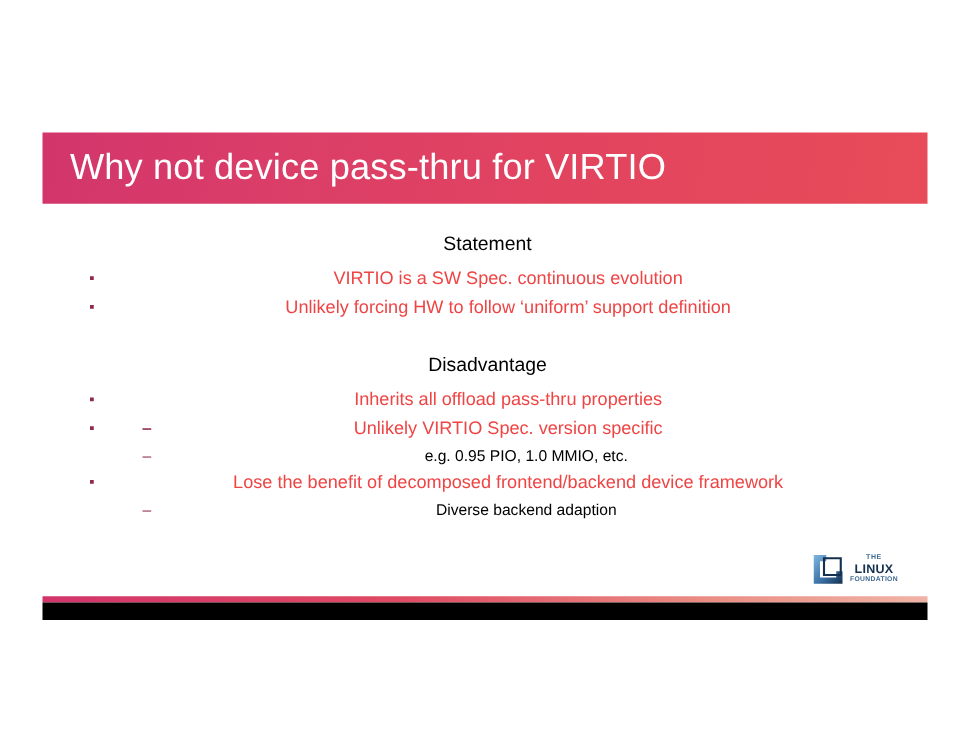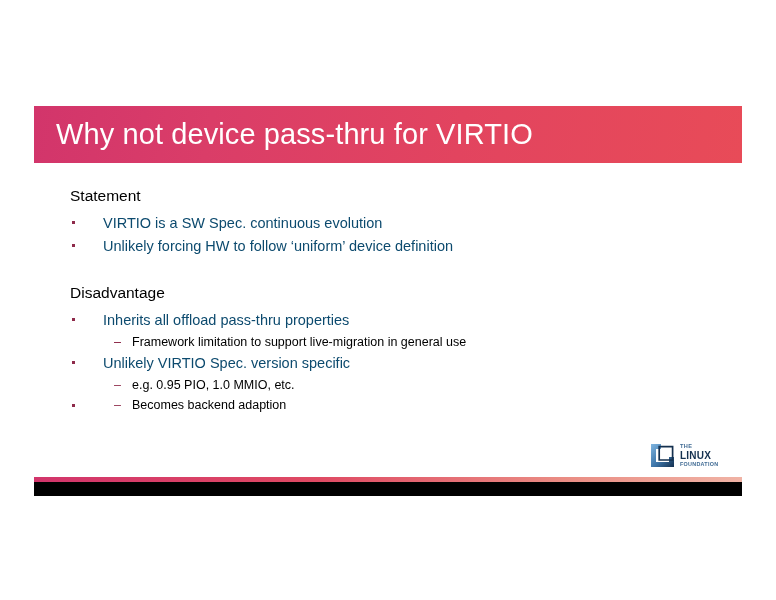--- a/index.html
+++ b/index.html
@@ -11,20 +11,21 @@
     width: 776px;
     height: 600px;
     font-family: "Liberation Sans", sans-serif;
     overflow: hidden;
   }
   #slide {
     position: relative;
     width: 740px;
     height: 600px;
     background: #ffffff;
+    text-align: center;
   }
 
   
   #title-banner {
     position: absolute;
     left: 34px;
     top: 106px;
     width: 708px;
     height: 57px;
     background: linear-gradient(100deg, #d2356b 0%, #da3d68 25%, #e2445f 60%, #e84b58 100%);
@@ -57,21 +58,21 @@
     color: #000000;
     line-height: 20px;
     margin: 0 0 6px 0;
     white-space: nowrap;
   }
 
   .bullet-row {
     position: relative;
     padding-left: 33px;
     font-size: 14.5px;
-    color: #0c4a6e;
+    color: #ef4444;
     line-height: 23px;
     margin: 0;
     white-space: nowrap;
   }
   .bullet-row .marker {
     position: absolute;
     left: 2px;
     top: 9px;
     width: 3px;
     height: 3px;
@@ -178,56 +179,56 @@
     <div class="section">
       <div class="section-heading">Statement</div>
 
       <div class="bullet-row">
         <span class="marker"></span>
         <span>VIRTIO is a SW Spec. continuous evolution</span>
       </div>
 
       <div class="bullet-row">
         <span class="marker"></span>
-        <span>Unlikely forcing HW to follow ‘uniform’ device definition</span>
+        <span>Unlikely forcing HW to follow ‘uniform’ support definition</span>
       </div>
     </div>
 
     <div class="gap"></div>
 
     <div class="section">
       <div class="section-heading">Disadvantage</div>
 
       <div class="bullet-row">
         <span class="marker"></span>
         <span>Inherits all offload pass-thru properties</span>
       </div>
       <div class="sub-row">
         <span class="marker">–</span>
       </div>
       <div class="sub-row">
         <span class="marker">–</span>
-        <span>Framework limitation to support live-migration in general use</span>
       </div>
 
       <div class="bullet-row">
         <span class="marker"></span>
         <span>Unlikely VIRTIO Spec. version specific</span>
       </div>
       <div class="sub-row">
         <span class="marker">–</span>
         <span>e.g. 0.95 PIO, 1.0 MMIO, etc.</span>
       </div>
 
       <div class="bullet-row">
         <span class="marker"></span>
-      </div>
-      <div class="sub-row">
-        <span class="marker">–</span>
-        <span>Becomes backend adaption</span>
+        <span>Lose the benefit of decomposed frontend/backend device framework</span>
+      </div>
+      <div class="sub-row">
+        <span class="marker">–</span>
+        <span>Diverse backend adaption</span>
       </div>
     </div>
 
   </div>
 
   <div id="lf-logo">
     <div id="lf-mark">
       <svg width="25" height="25" viewBox="0 0 25 25" xmlns="http://www.w3.org/2000/svg">
         <defs>
           <linearGradient id="lfgrad" x1="0" y1="0" x2="1" y2="1">

